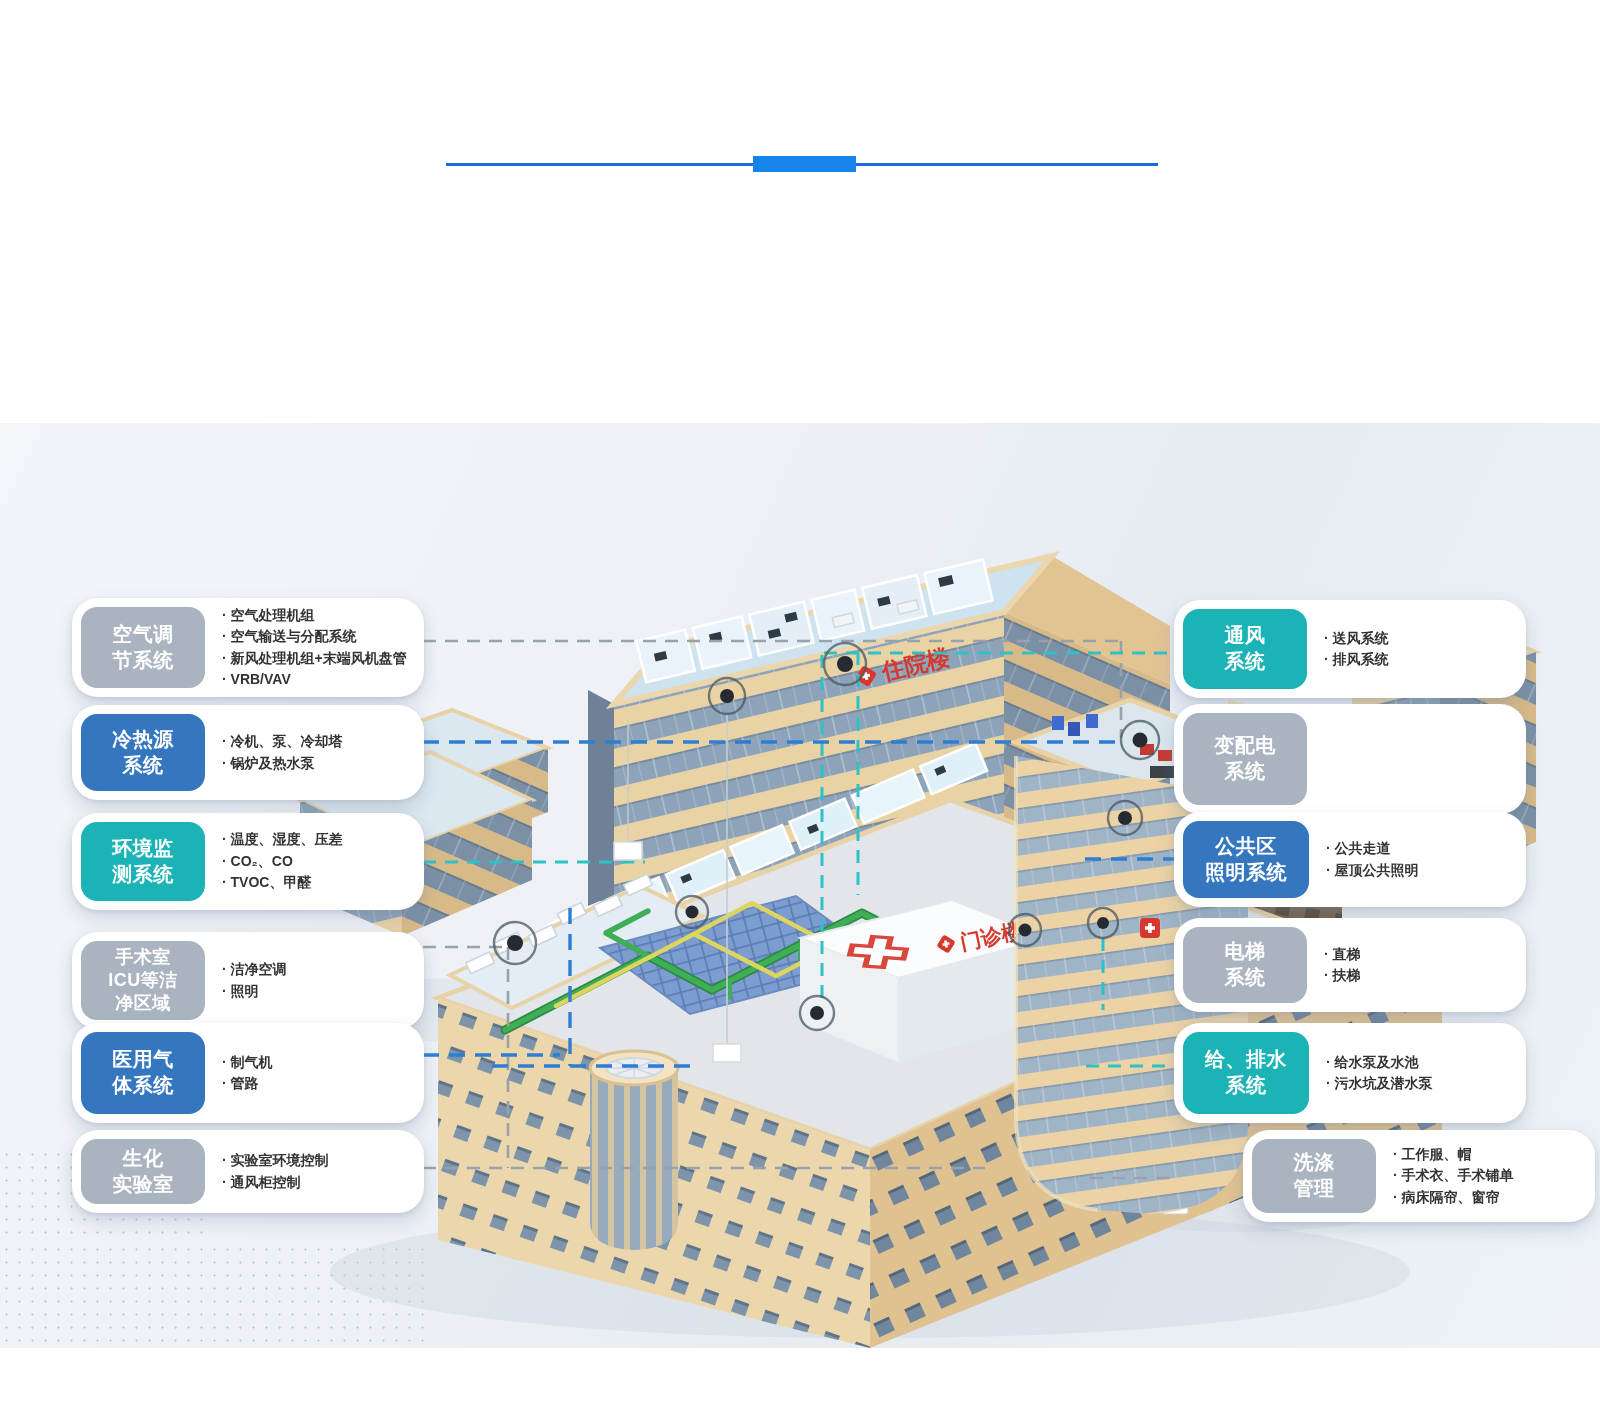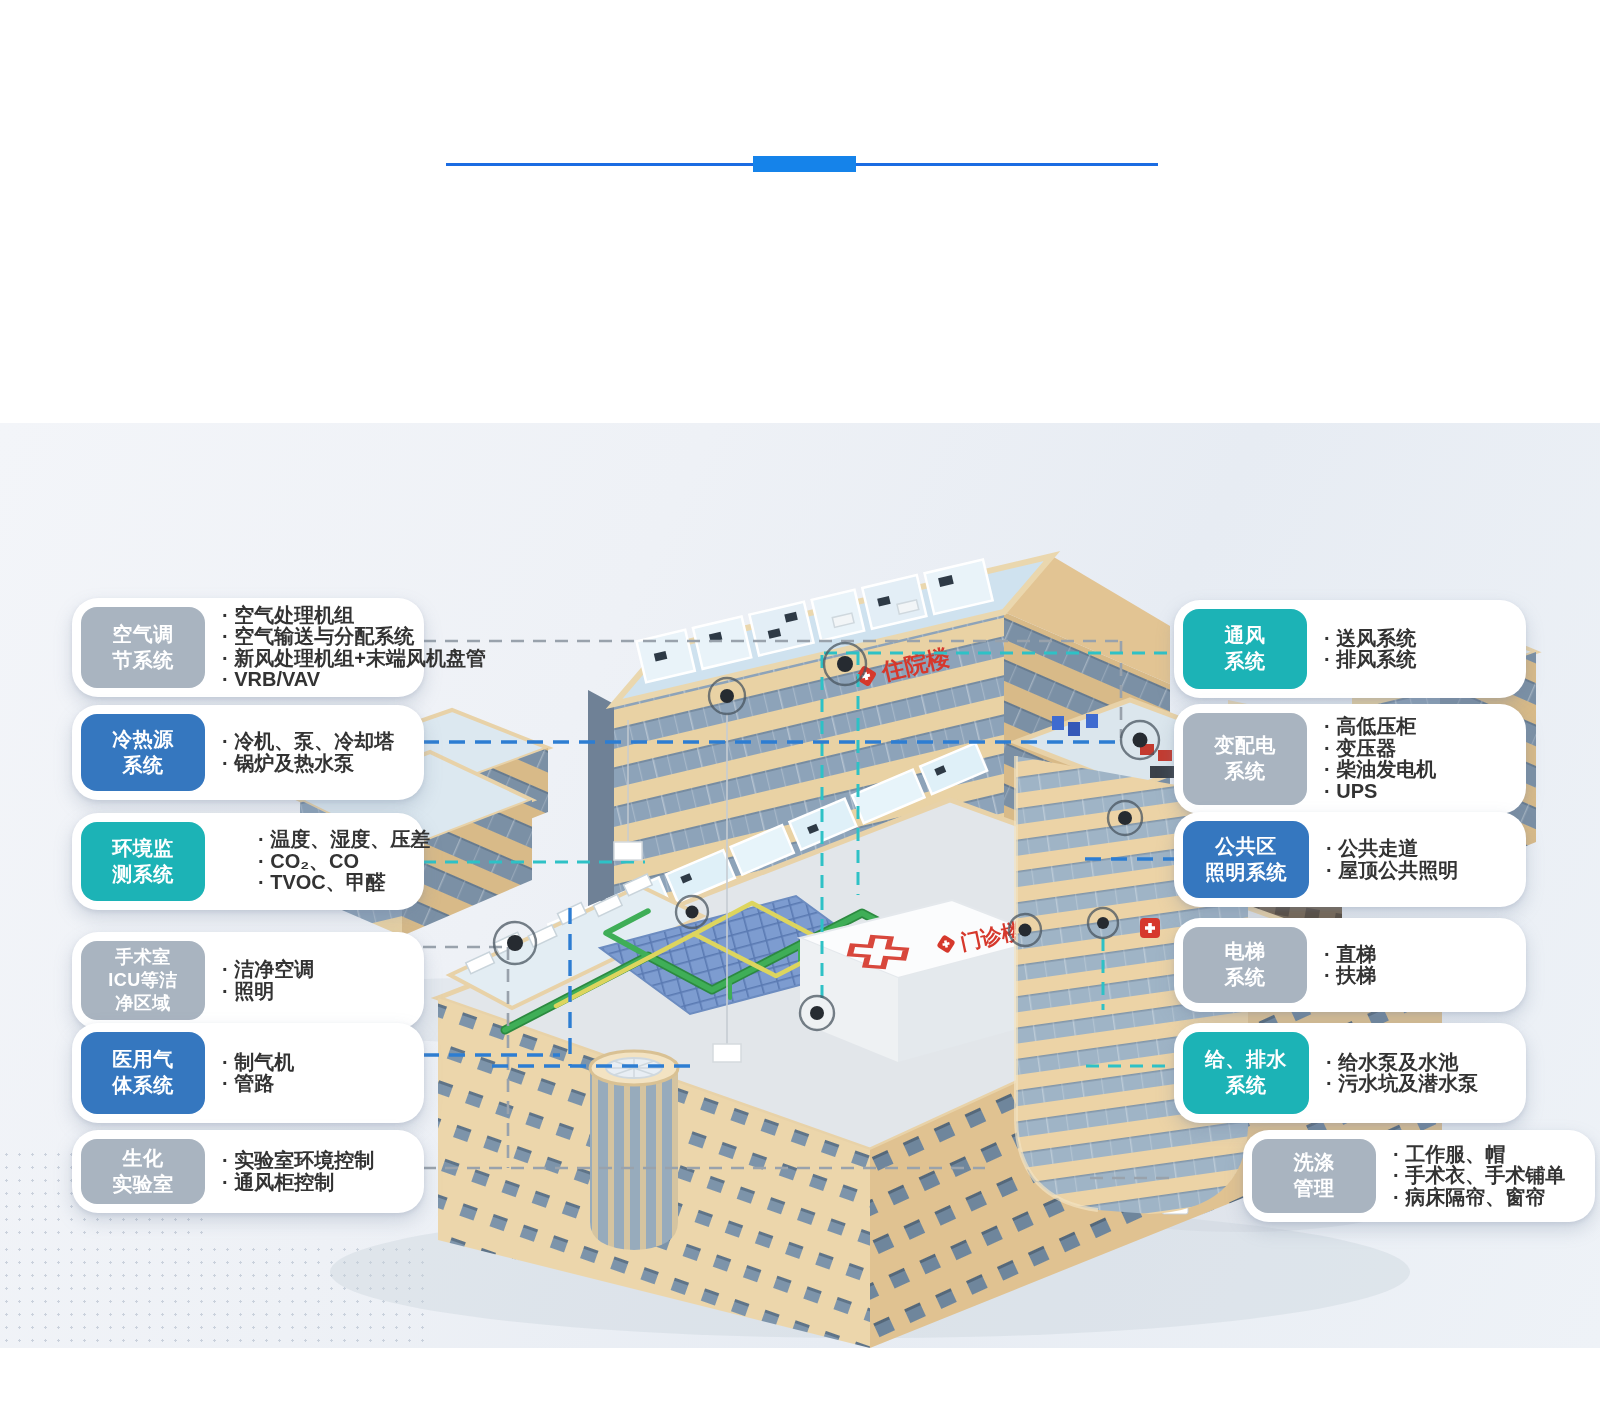--- a/index.html
+++ b/index.html
@@ -26,21 +26,21 @@
         display:flex;align-items:center;padding:9px 12px 9px 9px;box-sizing:border-box;z-index:5;}
   .badge{flex:0 0 auto;align-self:stretch;min-width:80px;border-radius:16px;color:#fff;
          font-weight:bold;font-size:20px;line-height:1.28;display:flex;flex-direction:column;
          align-items:center;justify-content:center;text-align:center;padding:6px 22px;
          letter-spacing:.5px;}
   .badge.gray{background:#a9b4c0;}
   .badge.blue{background:#3577bf;}
   .badge.teal{background:#1cb3b6;}
   .badge.small{font-size:18px;}
   .items{list-style:none;margin:0;padding:0 0 0 17px;color:#333333;font-weight:700;}
-  .items li{font-size:20px;line-height:21.5px;white-space:nowrap;}
+  .items li{font-size:14px;line-height:21.5px;white-space:nowrap;}
   .items li::before{content:"· ";font-weight:800;color:#333;}
 </style>
 </head>
 <body>
 
 <div class="page">
 
   <div class="rule-line"></div>
   <div class="rule-accent"></div>
 
@@ -326,21 +326,21 @@
     <div class="badge blue">
       <span>冷热源</span>
       <span>系统</span>
     </div>
     <ul class="items">
       <li>冷机、泵、冷却塔</li>
       <li>锅炉及热水泵</li>
     </ul>
   </div>
 
-  <div class="card" style="left:72px;top:813px;height:97px;gap:36px;">
+  <div class="card" style="left:72px;top:813px;height:97px;">
     <div class="badge teal">
       <span>环境监</span>
       <span>测系统</span>
     </div>
     <ul class="items">
       <li>温度、湿度、压差</li>
       <li>CO₂、CO</li>
       <li>TVOC、甲醛</li>
     </ul>
   </div>
@@ -388,26 +388,20 @@
       <li>送风系统</li>
       <li>排风系统</li>
     </ul>
   </div>
 
   <div class="card" style="left:1174px;top:704px;height:110px;">
     <div class="badge gray">
       <span>变配电</span>
       <span>系统</span>
     </div>
-    <ul class="items">
-      <li>高低压柜</li>
-      <li>变压器</li>
-      <li>柴油发电机</li>
-      <li>UPS</li>
-    </ul>
   </div>
 
   <div class="card" style="left:1174px;top:812px;height:95px;">
     <div class="badge blue">
       <span>公共区</span>
       <span>照明系统</span>
     </div>
     <ul class="items">
       <li>公共走道</li>
       <li>屋顶公共照明</li>

